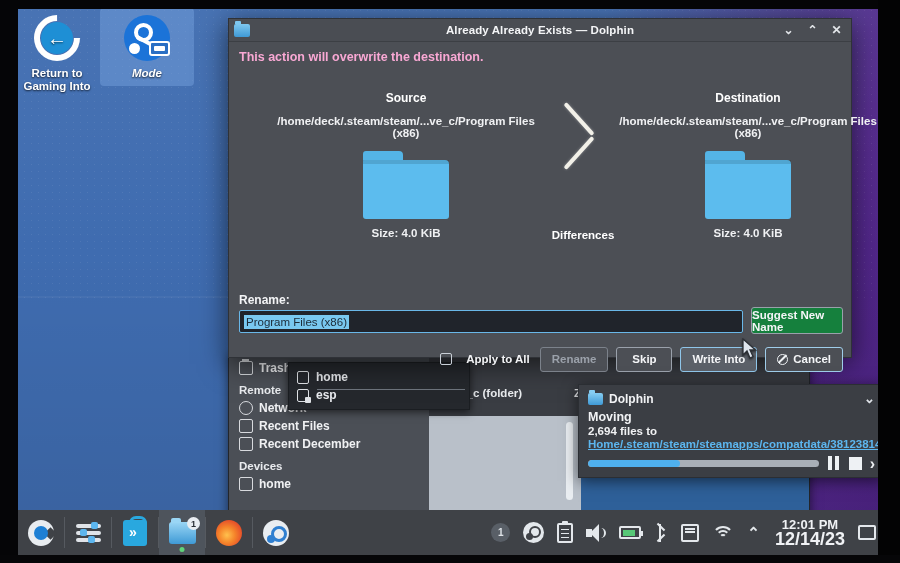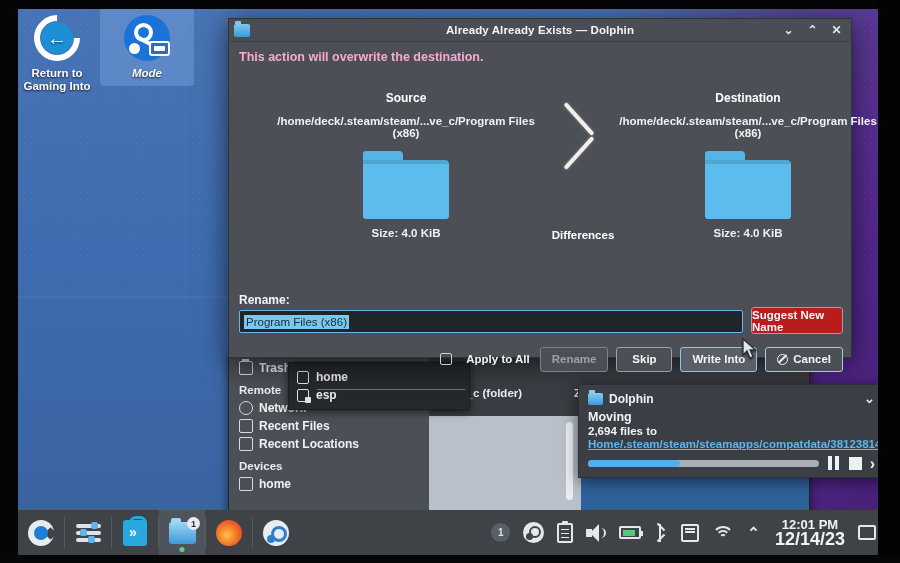--- a/index.html
+++ b/index.html
@@ -242,21 +242,21 @@
     position:absolute; left:10px; top:291px; width:504px; height:23px;
     background:#20242b; border:1.5px solid #69b7e8; border-radius:2px;
     display:flex; align-items:center; padding:0 4px;
   }
   #rename-value {
     font-size:11.5px; color:#1c2b38; background:#79c8f0;
     padding:1px 2px; font-weight:normal;
   }
   #suggest-btn {
     position:absolute; left:522px; top:288px; width:92px; height:27px;
-    background:#b91c1c; border:1px solid #9aa1ab; border-radius:3px;
+    background:#15803d; border:1px solid #9aa1ab; border-radius:3px;
     display:flex; align-items:center; justify-content:center;
     font-size:11.5px; font-weight:bold; color:#f4f5f7; cursor:pointer;
   }
 
   #btn-row {
     position:absolute; left:0; top:325px; width:624px; height:30px;
     display:flex; align-items:center; justify-content:flex-end; gap:8px;
     padding-right:10px;
   }
   .chk-wrap { display:flex; align-items:center; gap:14px; margin-right:2px; }
@@ -440,21 +440,21 @@
       <div class="side-item">
         <span class="si circle"></span>
         <span>Network</span>
       </div>
       <div class="side-item">
         <span class="si"></span>
         <span>Recent Files</span>
       </div>
       <div class="side-item">
         <span class="si"></span>
-        <span>Recent Locations</span>
+        <span>Recent December</span>
       </div>
       <div class="side-head">Devices</div>
       <div class="side-item">
         <span class="si"></span>
         <span>home</span>
       </div>
     </div>
 
     <div id="dolphin-main">
       <div id="drive-row">drive_c (folder)</div>

